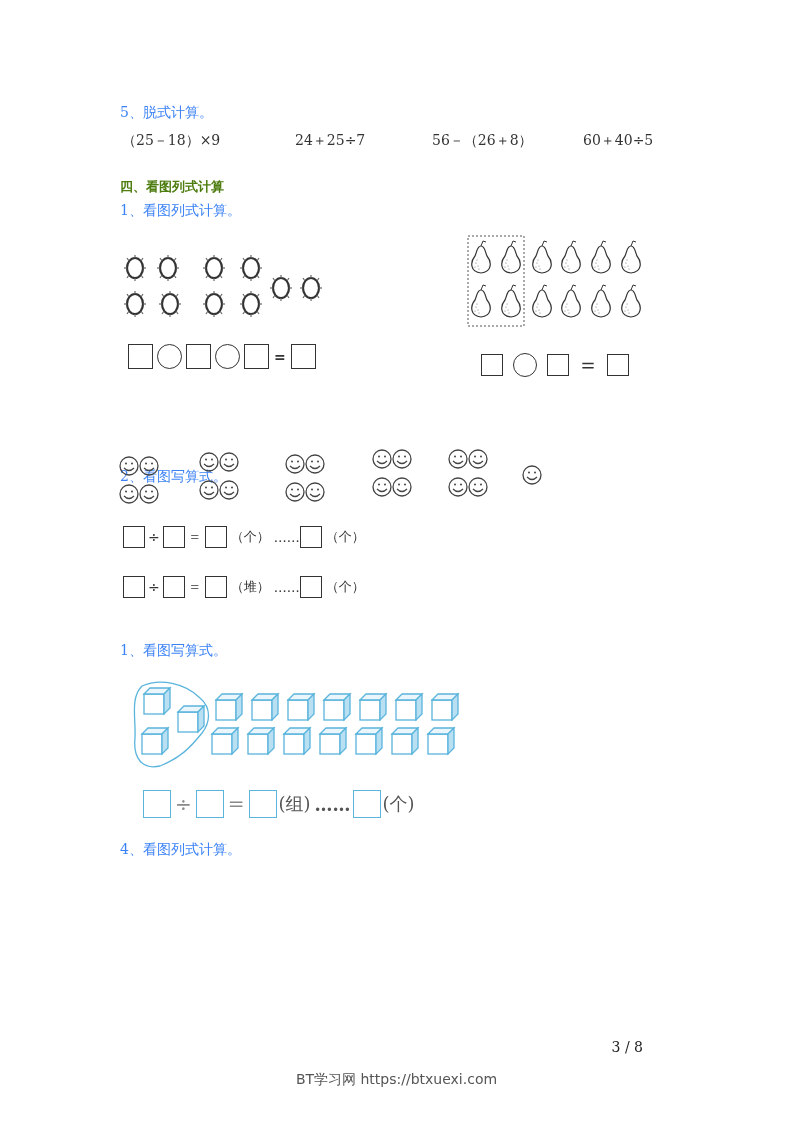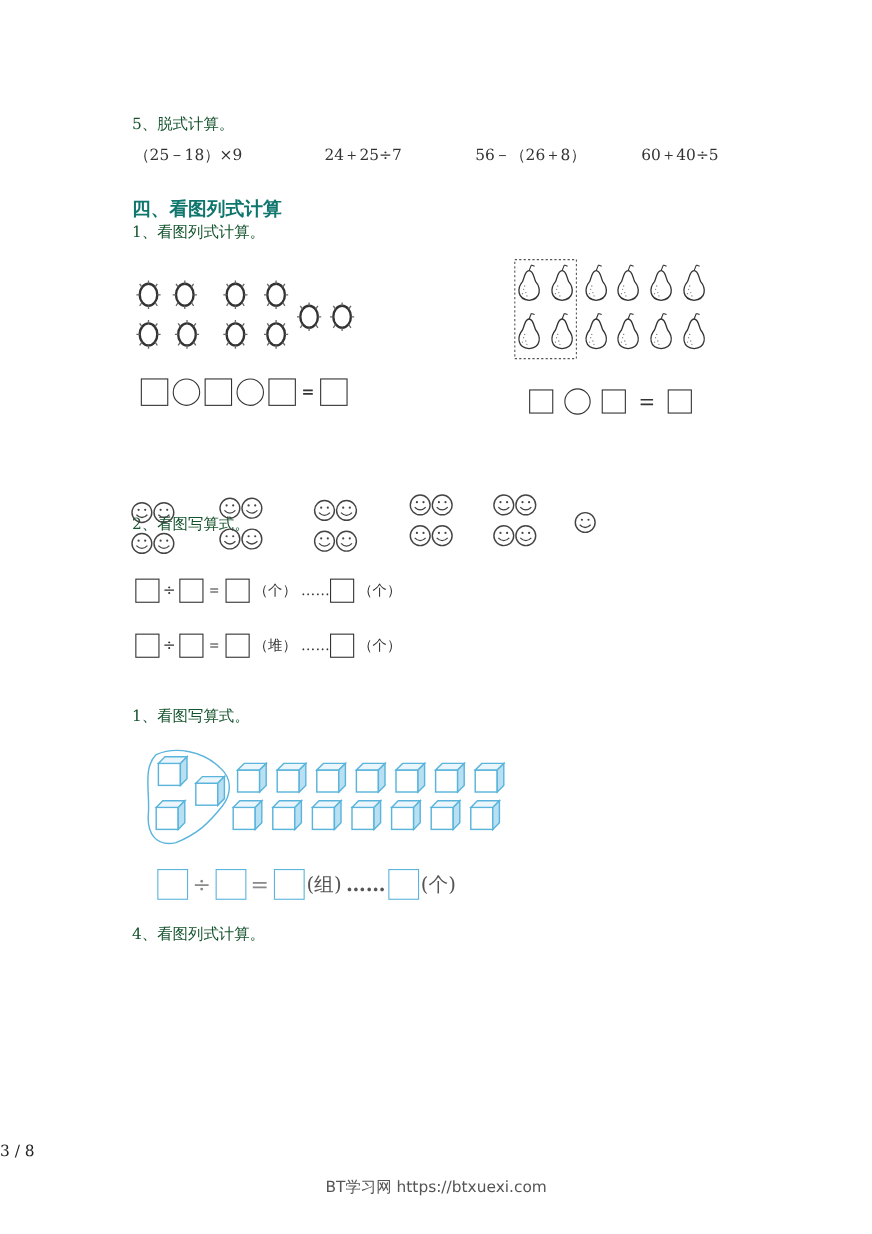--- a/index.html
+++ b/index.html
@@ -1,20 +1,20 @@
 <!DOCTYPE html>
 <html><head>
 <meta charset="utf-8">
 <style>
   html, body { margin: 0; padding: 0; background: #ffffff; }
   body { width: 793px; height: 1122px; position: relative; overflow: hidden;
          font-family: "DejaVu Serif", "Liberation Serif", serif; color: #333; }
   .abs { position: absolute; }
-  .q-title { font-size: 14px; color: #14532d; }
-  .sec-title { font-size: 17px; font-weight: bold; color: #0f766e; font-family: Liberation Mono, monospace; }
+  .q-title { font-size: 14px; color: #3b82f6; }
+  .sec-title { font-size: 13px; font-weight: bold; color: #4d7c0f; font-family: Liberation Mono, monospace; }
   .expr { font-size: 14px; color: #333; }
   .box { display: inline-block; border: 1.5px solid #333; box-sizing: border-box; }
   .circ { display: inline-block; border: 1.5px solid #333; border-radius: 50%; box-sizing: border-box; }
   .row { display: flex; align-items: center; }
   .sym { font-size: 14px; color: #333; margin: 0 3px; }
   .unit { font-size: 13px; color: #333; margin: 0 4px; }
   .blue-box { display: inline-block; border: 1.5px solid #5ab4dc; box-sizing: border-box; width: 28px; height: 28px; }
   .blue-sym { color: #8a8a8a; font-size: 20px; margin: 0 4px; }
   .blue-unit { color: #555; font-size: 18px; margin: 0 2px; }
   .footer-page { font-size: 14px; color: #222; }
@@ -200,14 +200,14 @@
   <span class="blue-sym">=</span>
   <span class="blue-box"></span>
   <span class="blue-unit">(组)</span>
   <span class="blue-unit" style="font-weight:bold;">……</span>
   <span class="blue-box"></span>
   <span class="blue-unit">(个)</span>
 </div>
 
 <div class="abs q-title" style="left:120px;top:841px;">4、看图列式计算。</div>
 
-<div class="abs footer-page" style="left:0;width:643px;text-align:left;top:1039px;">3 / 8</div>
+<div class="abs footer-page" style="left:0;width:643px;text-align:right;top:1039px;">3 / 8</div>
 <div class="abs footer-site" style="left:0;width:793px;text-align:center;top:1071px;">BT学习网 https://btxuexi.com</div>
 
 </body></html>

